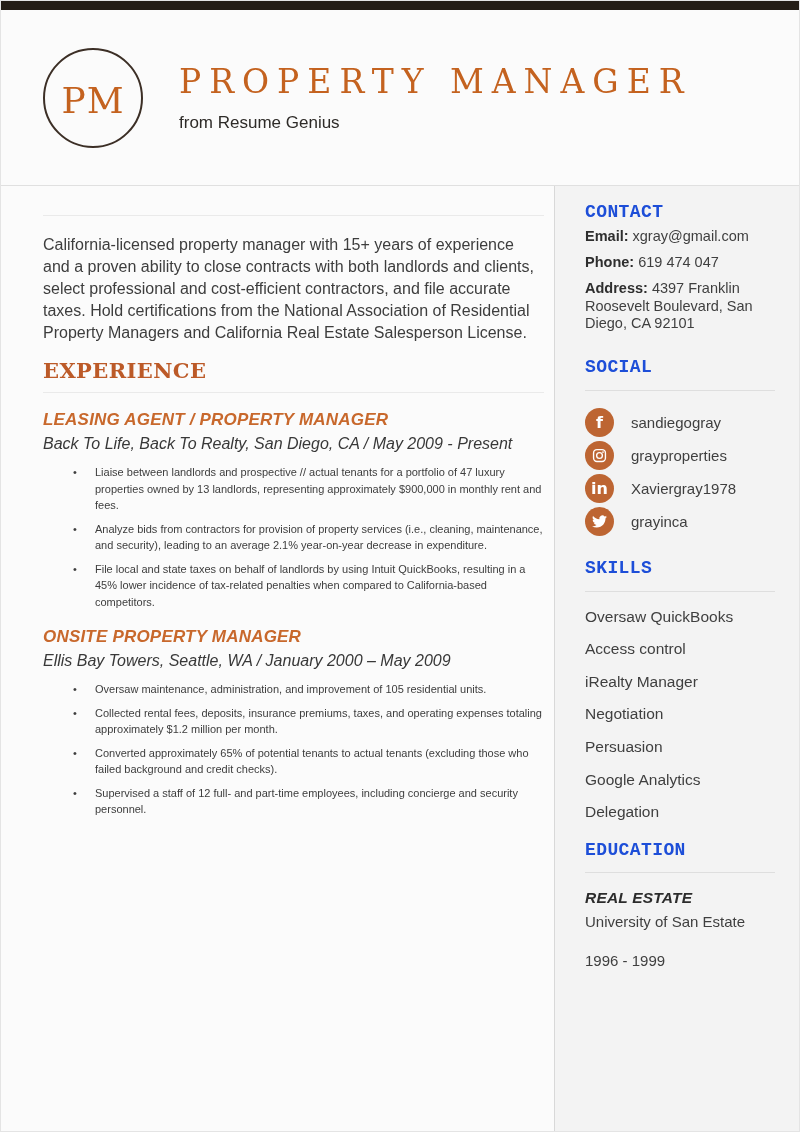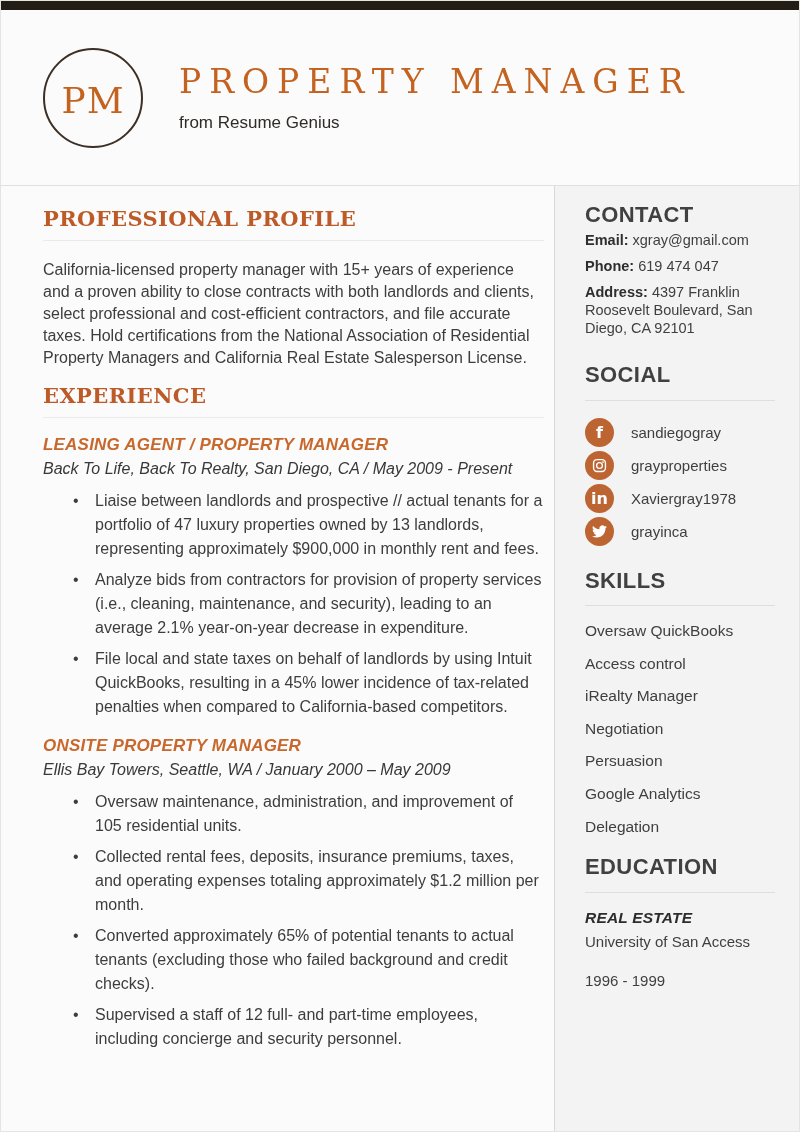--- a/index.html
+++ b/index.html
@@ -51,31 +51,31 @@
   .profile-text{ margin-top:18px; font-size:16px; line-height:1.375; color:#3d3d3d; }
   .heading-experience{ margin-top:14px; }
   .job{ }
   .job-title{
     margin-top:17px; font-size:17px; font-weight:bold; font-style:italic;
     color:#c8682c; letter-spacing:0.2px;
   }
   .job-meta{ margin-top:5px; font-size:16px; font-style:italic; color:#383838; }
   .bullets{ list-style:none; margin-top:11px; }
   .bullets li{
-    position:relative; padding-left:52px; font-size:16px; line-height:1.5;
+    position:relative; padding-left:52px; font-size:11px; line-height:1.5;
     color:#3d3d3d; margin-bottom:7px;
   }
   .bullets li::before{
     content:"\2022"; position:absolute; left:30px; top:0; color:#3d3d3d;
   }
 
   
   .side-heading{
-    font-family:Liberation Sans, sans-serif; font-weight:bold; font-size:22px;
-    color:#404040; letter-spacing:0.4px; line-height:1.2;
+    font-family:Liberation Mono, monospace; font-weight:bold; font-size:18px;
+    color:#1d4ed8; letter-spacing:0.4px; line-height:1.2;
   }
   .side-rule{ border:none; border-top:1px solid #dedede; margin-top:11px; }
   .contact-list{ margin-top:4px; }
   .contact-row{ font-size:14.5px; line-height:1.24; color:#3f3f3f; margin-bottom:8px; }
   .contact-label{ font-weight:bold; color:#2e2e2e; }
   .heading-social{ margin-top:24px; }
   .social-list{ margin-top:17px; }
   .social-item{ display:flex; align-items:center; margin-bottom:4px; }
   .icon-circle{
     width:29px; height:29px; border-radius:50%; background:#bd6532;
@@ -105,21 +105,20 @@
     <div class="header-text">
       <div class="page-title">PROPERTY MANAGER</div>
       <div class="page-subtitle">from Resume Genius</div>
     </div>
   </div>
 
   <div class="main">
 
     <div class="left">
 
-      <div class="section-heading">PROFESSIONAL PROFILE</div>
       <hr class="rule">
       <p class="profile-text">California-licensed property manager with 15+ years of experience and a proven ability to close contracts with both landlords and clients, select professional and cost-efficient contractors, and file accurate taxes. Hold certifications from the National Association of Residential Property Managers and California Real Estate Salesperson License.</p>
 
       <div class="section-heading heading-experience">EXPERIENCE</div>
       <hr class="rule">
 
       <div class="job">
         <div class="job-title">LEASING AGENT / PROPERTY MANAGER</div>
         <div class="job-meta">Back To Life, Back To Realty, San Diego, CA  /  May 2009 - Present</div>
         <ul class="bullets">
@@ -208,18 +207,18 @@
         <div class="skill-item">iRealty Manager</div>
         <div class="skill-item">Negotiation</div>
         <div class="skill-item">Persuasion</div>
         <div class="skill-item">Google Analytics</div>
         <div class="skill-item">Delegation</div>
       </div>
 
       <div class="side-heading heading-education">EDUCATION</div>
       <hr class="side-rule">
       <div class="edu-degree">REAL ESTATE</div>
-      <div class="edu-school">University of San Access</div>
+      <div class="edu-school">University of San Estate</div>
       <div class="edu-dates">1996 - 1999</div>
 
     </div>
   </div>
 </div>
 
 </body></html>

